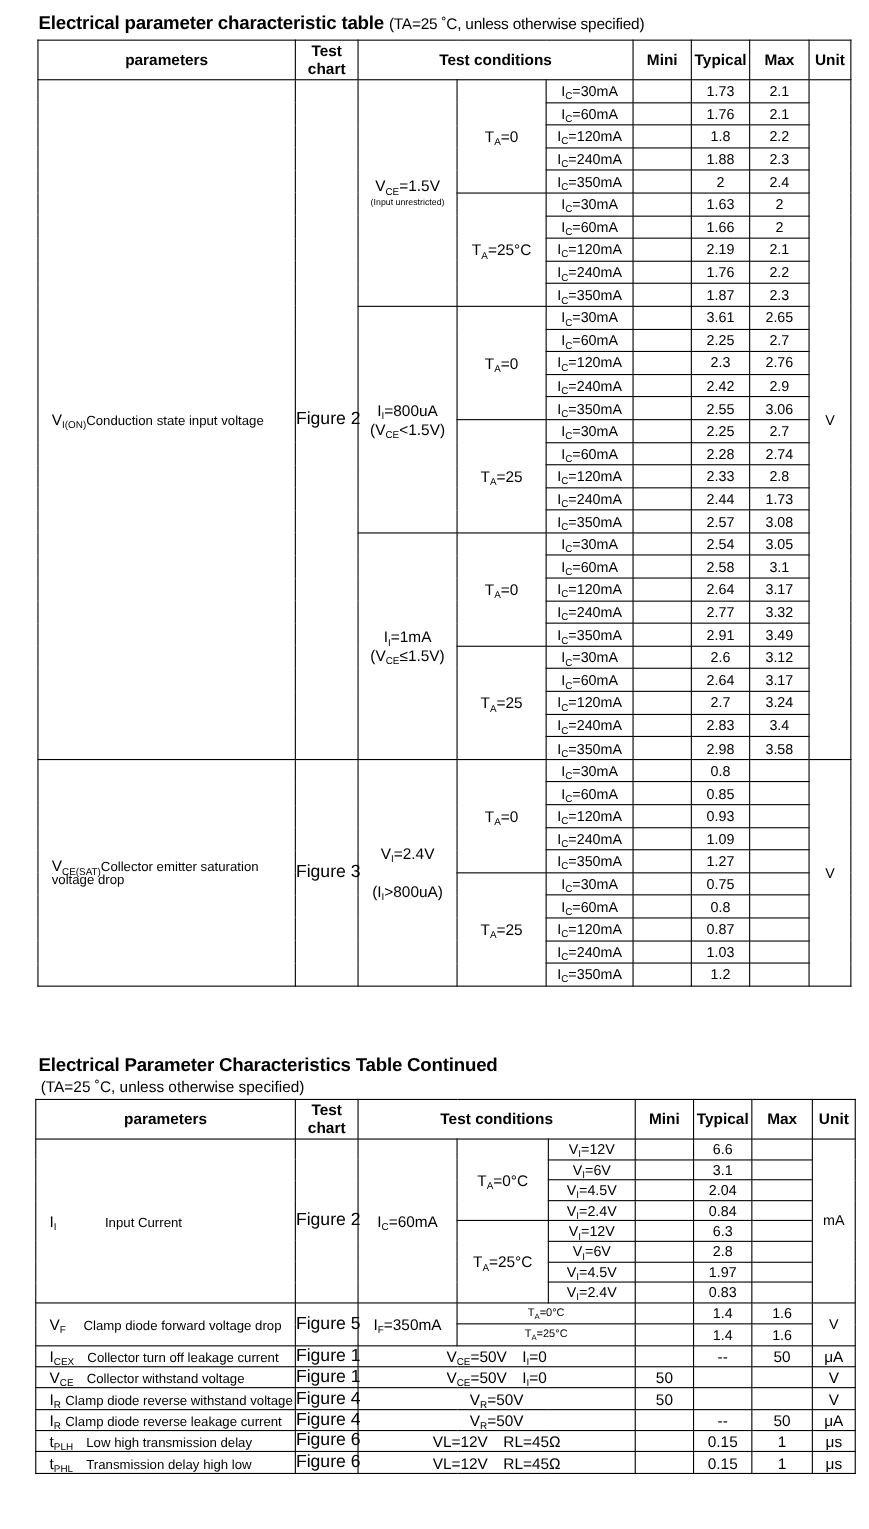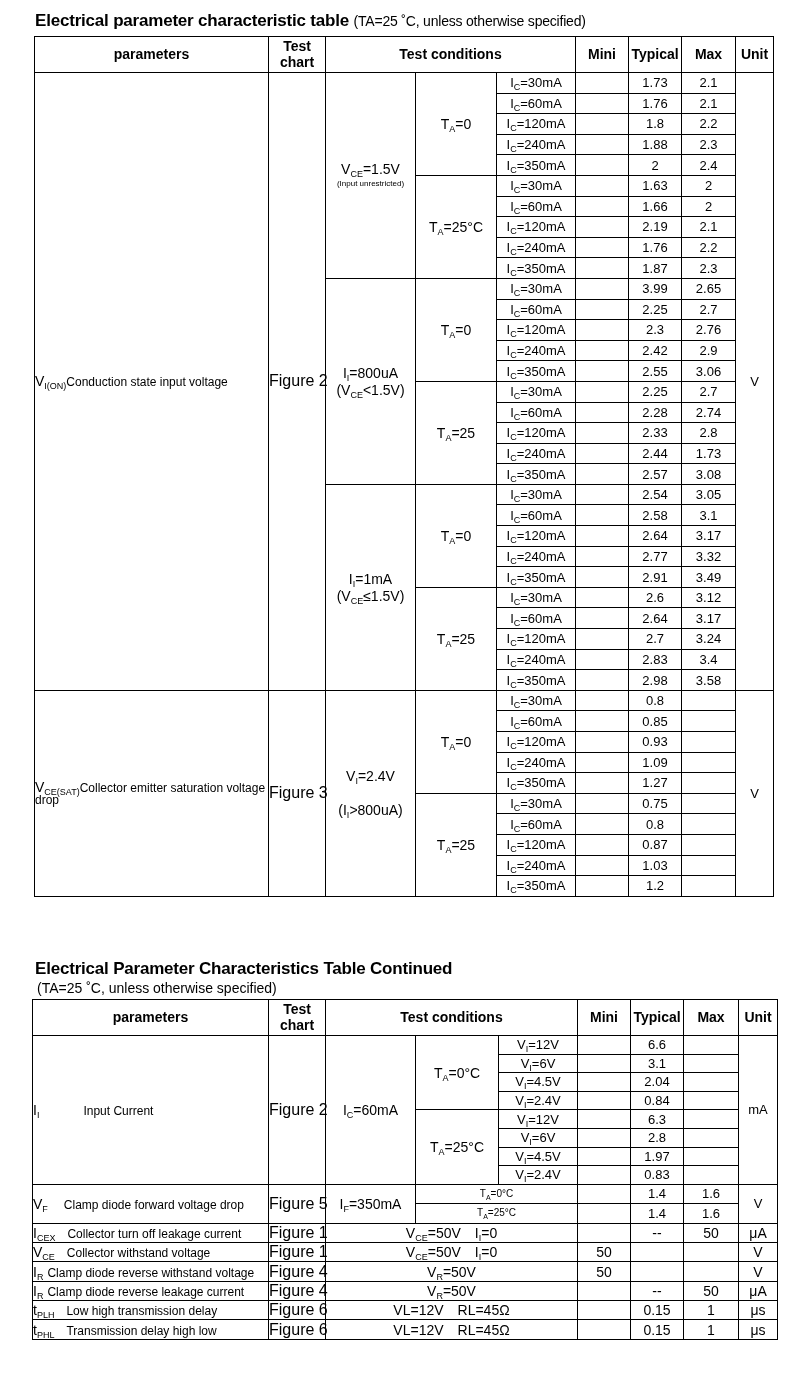--- a/index.html
+++ b/index.html
@@ -7,21 +7,21 @@
   .title { position:absolute; left:35px; font-weight:bold; font-size:17px; letter-spacing:-0.2px; }
   .title .note { font-weight:normal; font-size:14px; }
   .note2 { position:absolute; left:37px; font-size:14px; }
   table { position:absolute; border-collapse:collapse; table-layout:fixed;border-radius:17px; }
   td { border:1.5px solid #000; padding:0; text-align:center; vertical-align:middle; font-size:13px; line-height:1; white-space:nowrap; }
   th { border:1.5px solid #000; padding:0; font-weight:bold; font-size:14px; text-align:center; vertical-align:middle; line-height:1.1; }
   sub { font-size:9px; vertical-align:-3px; line-height:0; }
   .big { font-size:14px; }
   .small { font-size:8px; }
   .tiny { font-size:10px; }
-  .lft { text-align:left; padding-left:0; }
+  .lft { text-align:left; padding-left:12px; }
   .param { font-size:12px; white-space:normal; }
   .fig { font-size:16px; }
   #t1 { left:34px; top:36px; width:739px; }
   #t2 { left:32px; top:999px; width:745px; }
   #t1 tr.h td, #t1 tr.h th { height:35px; }
   #t1 tbody tr.r td { height:19.6px; }
   #t2 tr.h th { height:35px; }
   #t2 tr.r td { height:17.6px; }
   #t2 tr.s td { height:18.4px; }
 </style>
@@ -122,21 +122,21 @@
         <td>2.3</td>
       </tr>
       <tr class="r">
         <td rowspan="10">
           <div class="big"><span>I</span><sub>I</sub><span>=800uA</span></div>
           <div class="big" style="margin-top:3px"><span>(V</span><sub>CE</sub><span>&lt;1.5V)</span></div>
         </td>
         <td rowspan="5" class="big"><span>T</span><sub>A</sub><span>=0</span></td>
         <td><span>I</span><sub>C</sub><span>=30mA</span></td>
         <td></td>
-        <td>3.99</td>
+        <td>3.61</td>
         <td>2.65</td>
       </tr>
       <tr class="r">
         <td><span>I</span><sub>C</sub><span>=60mA</span></td>
         <td></td>
         <td>2.25</td>
         <td>2.7</td>
       </tr>
       <tr class="r">
         <td><span>I</span><sub>C</sub><span>=120mA</span></td>

